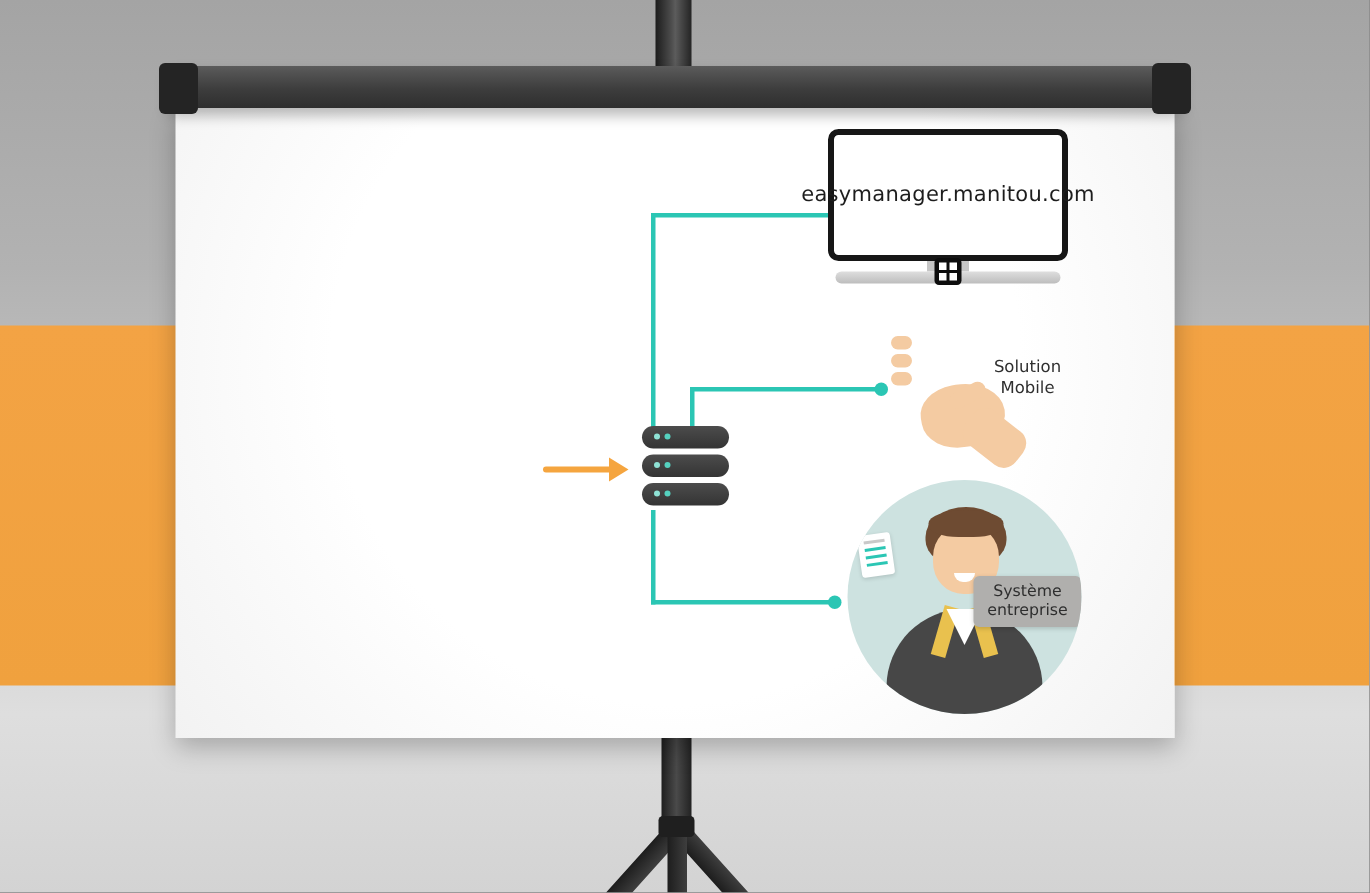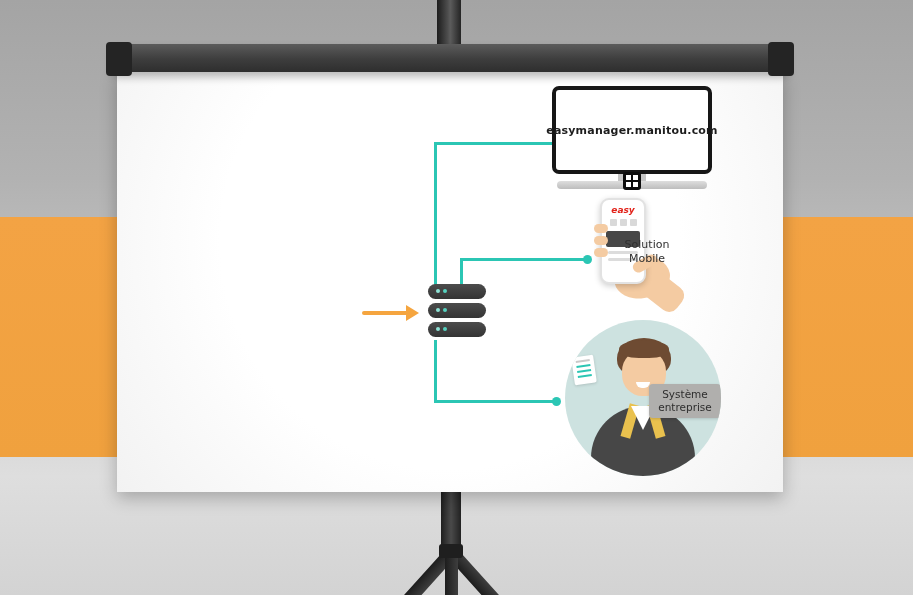--- a/index.html
+++ b/index.html
@@ -50,21 +50,21 @@
   .server-dot { position:absolute; top:5px; width:4px; height:4px; border-radius:50%; }
   .sd1 { left:8px;  background:#8fe3d6; }
   .sd2 { left:15px; background:#55d1bf; }
   .server-label { left:394px; top:346px; width:126px; text-align:center;
     font-size:11px; color:#454545; line-height:1.35; z-index:5; }
 
   
   .monitor { left:552px; top:86px; width:160px; z-index:5; }
   .monitor-frame { height:88px; background:#fff; border:4px solid #161616; border-radius:7px;
     display:flex; align-items:center; justify-content:center; }
-  .monitor-url { font-size:11px; color:#1d1d1d; letter-spacing:.2px;font-weight:bold; }
+  .monitor-url { font-size:14px; color:#1d1d1d; letter-spacing:.2px; }
   .monitor-stand { width:28px; height:7px; margin:0 auto; background:#c6c6c6; }
   .monitor-base { width:150px; height:8px; margin:0 auto; border-radius:4px;
     background:linear-gradient(180deg,#dedede,#bdbdbd); }
   .windows-badge { position:absolute; left:50%; top:86px; transform:translateX(-50%);
     width:18px; height:18px; background:#0d0d0d; border-radius:3px;
     display:grid; grid-template-columns:5px 5px; grid-template-rows:5px 5px; gap:1.5px;
     align-content:center; justify-content:center; }
   .win-pane { background:#fff; }
 
   
@@ -76,21 +76,21 @@
     border:2px solid #e2e2e2; border-radius:9px; box-shadow:0 2px 6px rgba(0,0,0,.2); z-index:3; overflow:hidden; }
   .finger { left:10px; width:14px; height:9px; border-radius:5px; z-index:4; }
   .f1{top:28px;} .f2{top:40px;} .f3{top:52px;}
   .thumb { left:48px; top:62px; width:26px; height:11px; border-radius:6px; transform:rotate(-28deg); z-index:4; }
   .phone-brand { margin-top:5px; text-align:center; font-size:9px; font-weight:bold; font-style:italic; color:#e2231a; }
   .phone-apps { display:flex; gap:3px; justify-content:center; margin-top:4px; }
   .phone-app { width:7px; height:7px; background:#d9d9d9; border-radius:1px; }
   .phone-img { margin:5px auto 0; width:34px; height:16px; background:#474747; border-radius:2px; }
   .phone-line { margin:4px auto 0; width:30px; height:3px; background:#dcdcdc; border-radius:2px; }
 
-  .mobile-label { left:618px; top:238px; width:58px; text-align:center;
+  .mobile-label { left:656px; top:238px; width:58px; text-align:center;
     font-size:11px; color:#2f2f2f; line-height:1.3; z-index:5; }
 
   
   .person-circle { left:565px; top:320px; width:156px; height:156px; border-radius:50%;
     background:#cde2e0; overflow:hidden; z-index:5; }
   .p-hair   { left:52px; top:18px; width:54px; height:40px; background:#6e4b32; border-radius:50% 50% 45% 45%; }
   .p-face   { left:57px; top:30px; width:44px; height:46px; border-radius:46%; }
   .p-fringe { left:54px; top:20px; width:50px; height:18px; background:#6e4b32; border-radius:50% 50% 40% 40%; }
   .p-smile  { left:71px; top:62px; width:14px; height:6px; background:#fff; border-radius:0 0 8px 8px; }
   .p-body   { left:26px; top:86px; width:104px; height:72px; background:#474747; border-radius:52px 52px 0 0; }
@@ -228,31 +228,20 @@
       <span class="win-pane"></span>
       <span class="win-pane"></span>
       <span class="win-pane"></span>
       <span class="win-pane"></span>
     </div>
   </div>
 
   <div class="abs phone-wrap">
     <div class="abs skin palm"></div>
     <div class="abs skin wrist"></div>
-    <div class="abs phone">
-      <div class="phone-brand">easy</div>
-      <div class="phone-apps">
-        <span class="phone-app"></span>
-        <span class="phone-app"></span>
-        <span class="phone-app"></span>
-      </div>
-      <div class="phone-img"></div>
-      <div class="phone-line"></div>
-      <div class="phone-line"></div>
-    </div>
     <div class="abs skin finger f1"></div>
     <div class="abs skin finger f2"></div>
     <div class="abs skin finger f3"></div>
     <div class="abs skin thumb"></div>
   </div>
   <div class="abs mobile-label">
     <span class="lbl-line">Solution</span>
     <span class="lbl-line">Mobile</span>
   </div>
 

